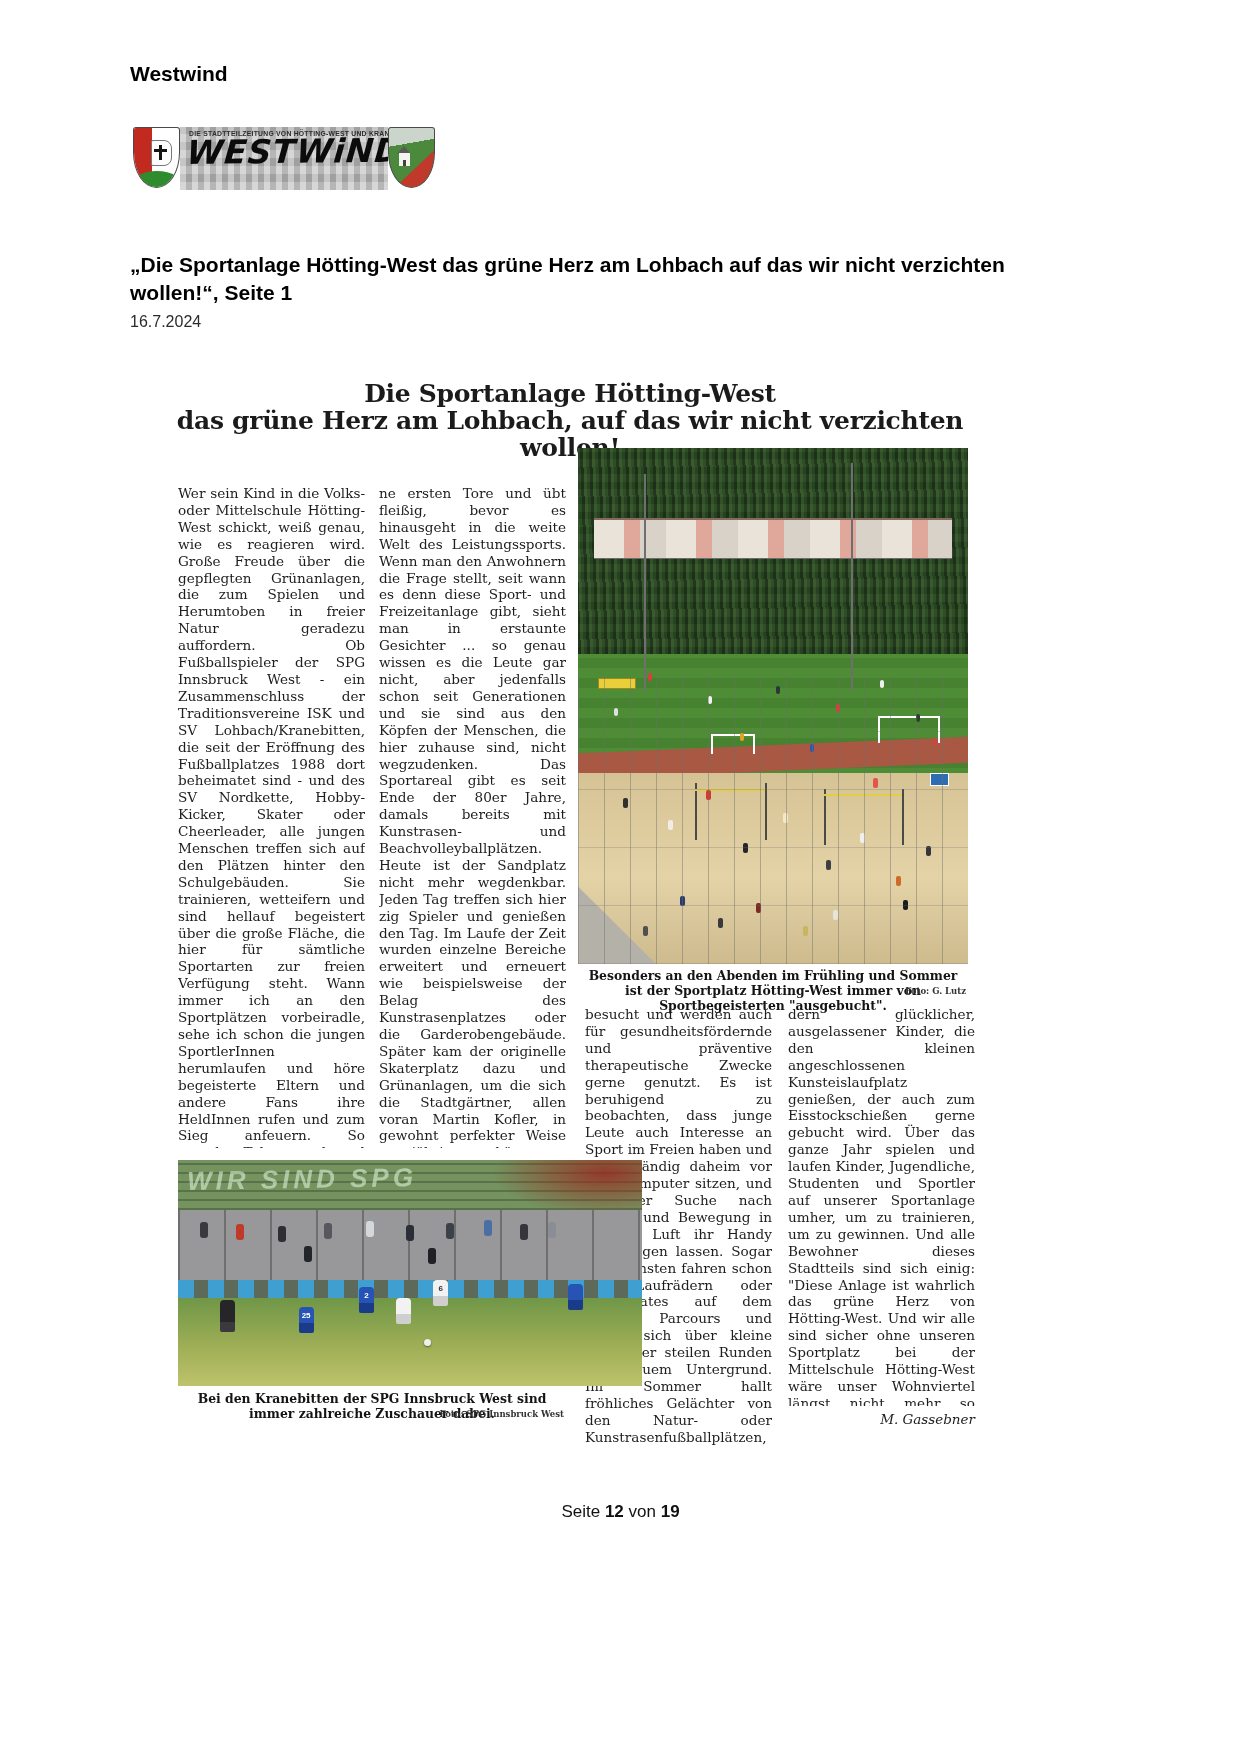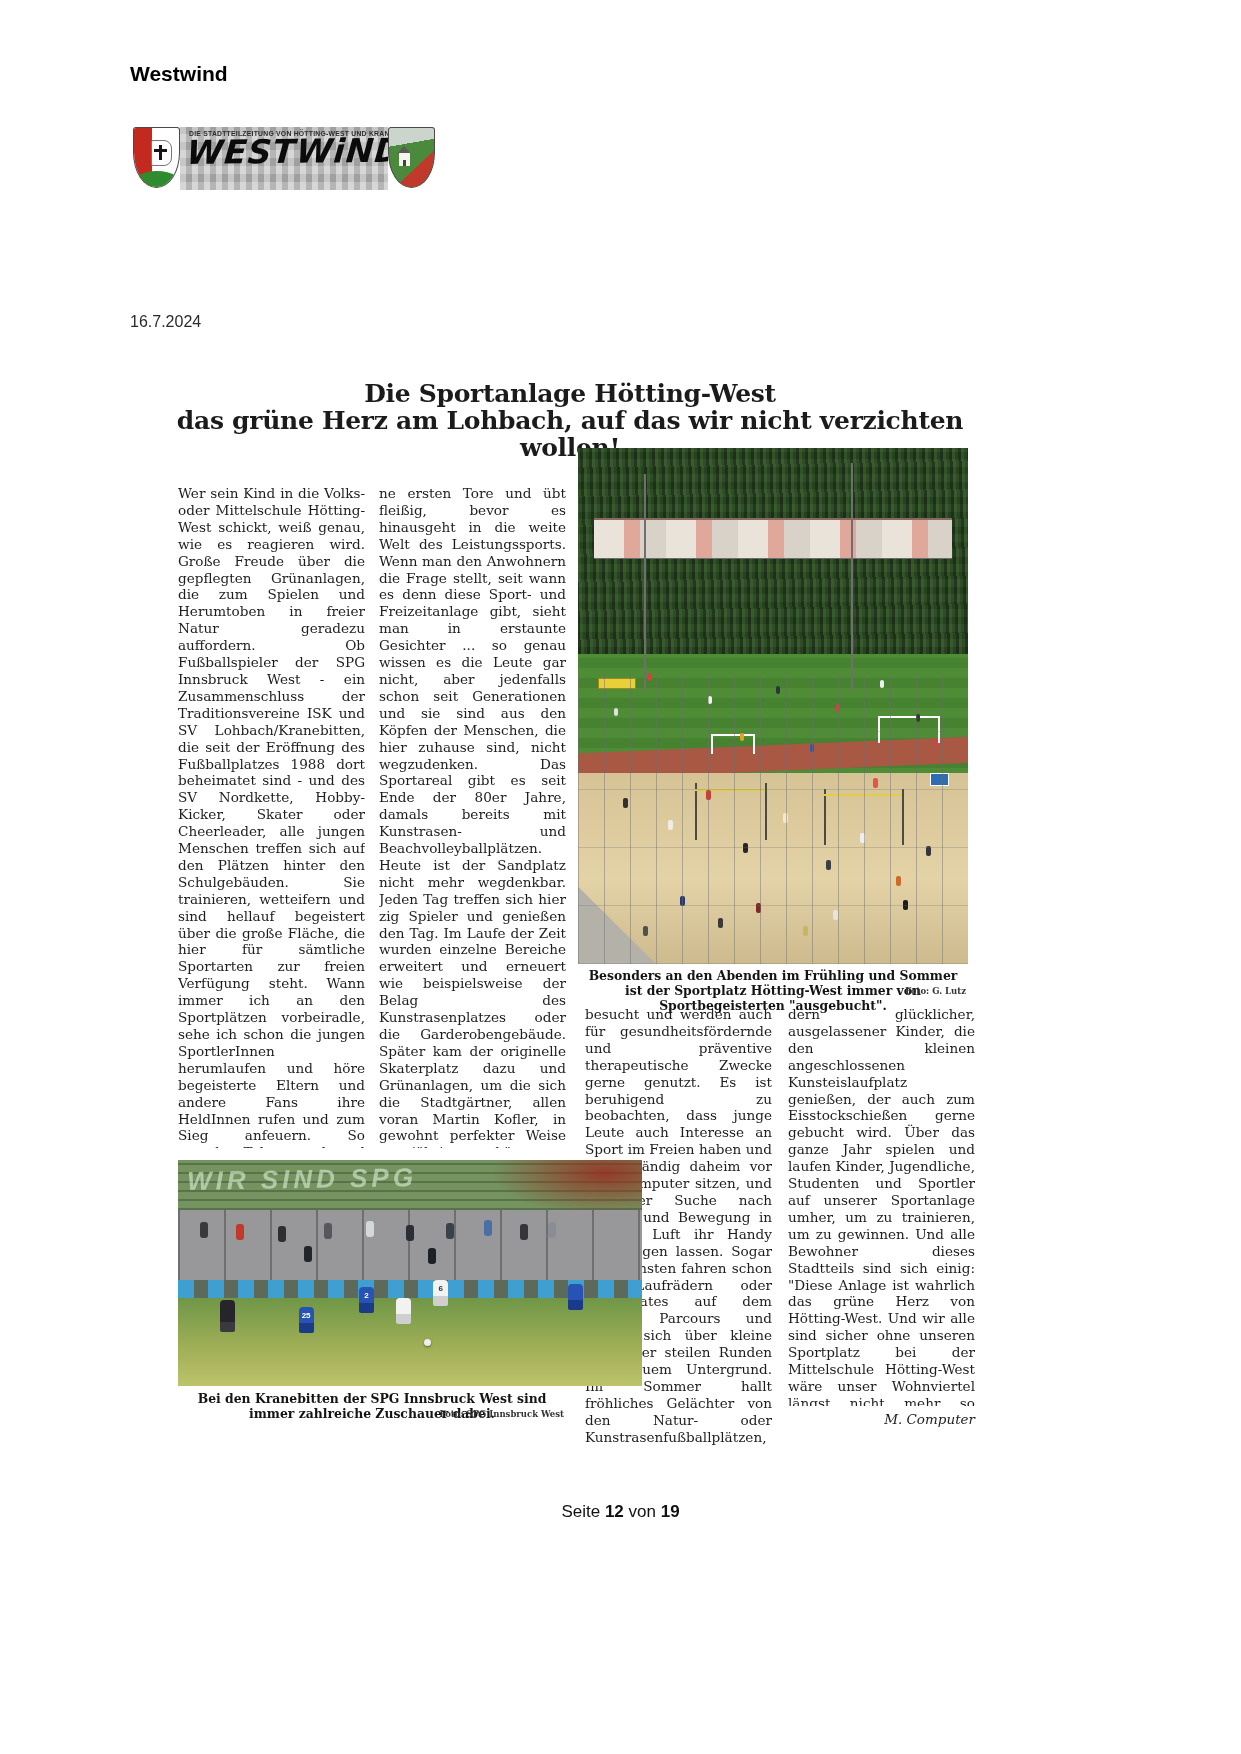--- a/index.html
+++ b/index.html
@@ -140,20 +140,21 @@
       <div class="logo-title">WESTWiND</div>
     </div>
     <div class="crest crest-right">
       <div class="cr-red"></div>
       <div class="cr-roof"></div>
       <div class="cr-church"></div>
       <div class="cr-door"></div>
     </div>
   </div>
 
+  <h1 class="headline">„Die Sportanlage Hötting-West das grüne Herz am Lohbach auf das wir nicht verzichten wollen!“, Seite 1</h1>
   <div class="date">16.7.2024</div>
 
   <div class="clipping">
 
     <div class="art-title">
       <div>Die Sportanlage Hötting-West</div>
       <div>das grüne Herz am Lohbach, auf das wir nicht verzichten wollen!</div>
     </div>
 
     <div class="col col1">Wer sein Kind in die Volks- oder Mittelschule Hötting-West schickt, weiß genau, wie es reagieren wird. Große Freude über die gepflegten Grünanlagen, die zum Spielen und Herumtoben in freier Natur geradezu auffordern. Ob Fußballspieler der SPG Innsbruck West - ein Zusammenschluss der Traditionsvereine ISK und SV Lohbach/Kranebitten, die seit der Eröffnung des Fußballplatzes 1988 dort beheimatet sind - und des SV Nordkette, Hobby-Kicker, Skater oder Cheerleader, alle jungen Menschen treffen sich auf den Plätzen hinter den Schulgebäuden. Sie trainieren, wetteifern und sind hellauf begeistert über die große Fläche, die hier für sämtliche Sportarten zur freien Verfügung steht. Wann immer ich an den Sportplätzen vorbeiradle, sehe ich schon die jungen SportlerInnen herumlaufen und höre begeisterte Eltern und andere Fans ihre HeldInnen rufen und zum Sieg anfeuern. So manches Talent wurde und wird hier, in dieser besonderen Anlage in Hötting-West entdeckt, schießt sei-</div>
@@ -183,21 +184,21 @@
       <div class="pt-fence"></div>
     </div>
 
     <div class="caption caption-top">
       <span>Besonders an den Abenden im Frühling und Sommer ist der Sportplatz Hötting-West immer von Sportbegeisterten "ausgebucht".</span>
       <span class="credit">Foto: G. Lutz</span>
     </div>
 
     <div class="col col3">besucht und werden auch für gesundheitsfördernde und präventive therapeutische Zwecke gerne genutzt. Es ist beruhigend zu beobachten, dass junge Leute auch Interesse an Sport im Freien haben und nicht ständig daheim vor dem Computer sitzen, und auf der Suche nach Fitness und Bewegung in frischer Luft ihr Handy links liegen lassen. Sogar die Kleinsten fahren schon mit Laufrädern oder Inlineskates auf dem glatten Parcours und freuen sich über kleine Salti oder steilen Runden auf blauem Untergrund. Im Sommer hallt fröhliches Gelächter von den Natur- oder Kunstrasenfußballplätzen, im Winter tönt gute Musik vermischt mit Geplapper aus den Mün-</div>
     <div class="col col4">dern glücklicher, ausgelassener Kinder, die den kleinen angeschlossenen Kunsteislaufplatz genießen, der auch zum Eisstockschießen gerne gebucht wird. Über das ganze Jahr spielen und laufen Kinder, Jugendliche, Studenten und Sportler auf unserer Sportanlage umher, um zu trainieren, um zu gewinnen. Und alle Bewohner dieses Stadtteils sind sich einig: "Diese Anlage ist wahrlich das grüne Herz von Hötting-West. Und wir alle sind sicher ohne unseren Sportplatz bei der Mittelschule Hötting-West wäre unser Wohnviertel längst nicht mehr so lebens- und liebenswert".</div>
-    <div class="author">M. Computer</div>
+    <div class="author">M. Gassebner</div>
 
     <div class="photo-bottom">
       <div class="pb-banner"></div>
       <div class="pb-banner-text">WIR SIND SPG</div>
       <div class="pb-roof"></div>
       <div class="pb-stands"></div>
       <div class="pb-crowd"></div>
       <div class="pb-seats"></div>
       <div class="pb-grass"></div>
       <div class="player coach" style="left:9%;top:62%;"></div>

